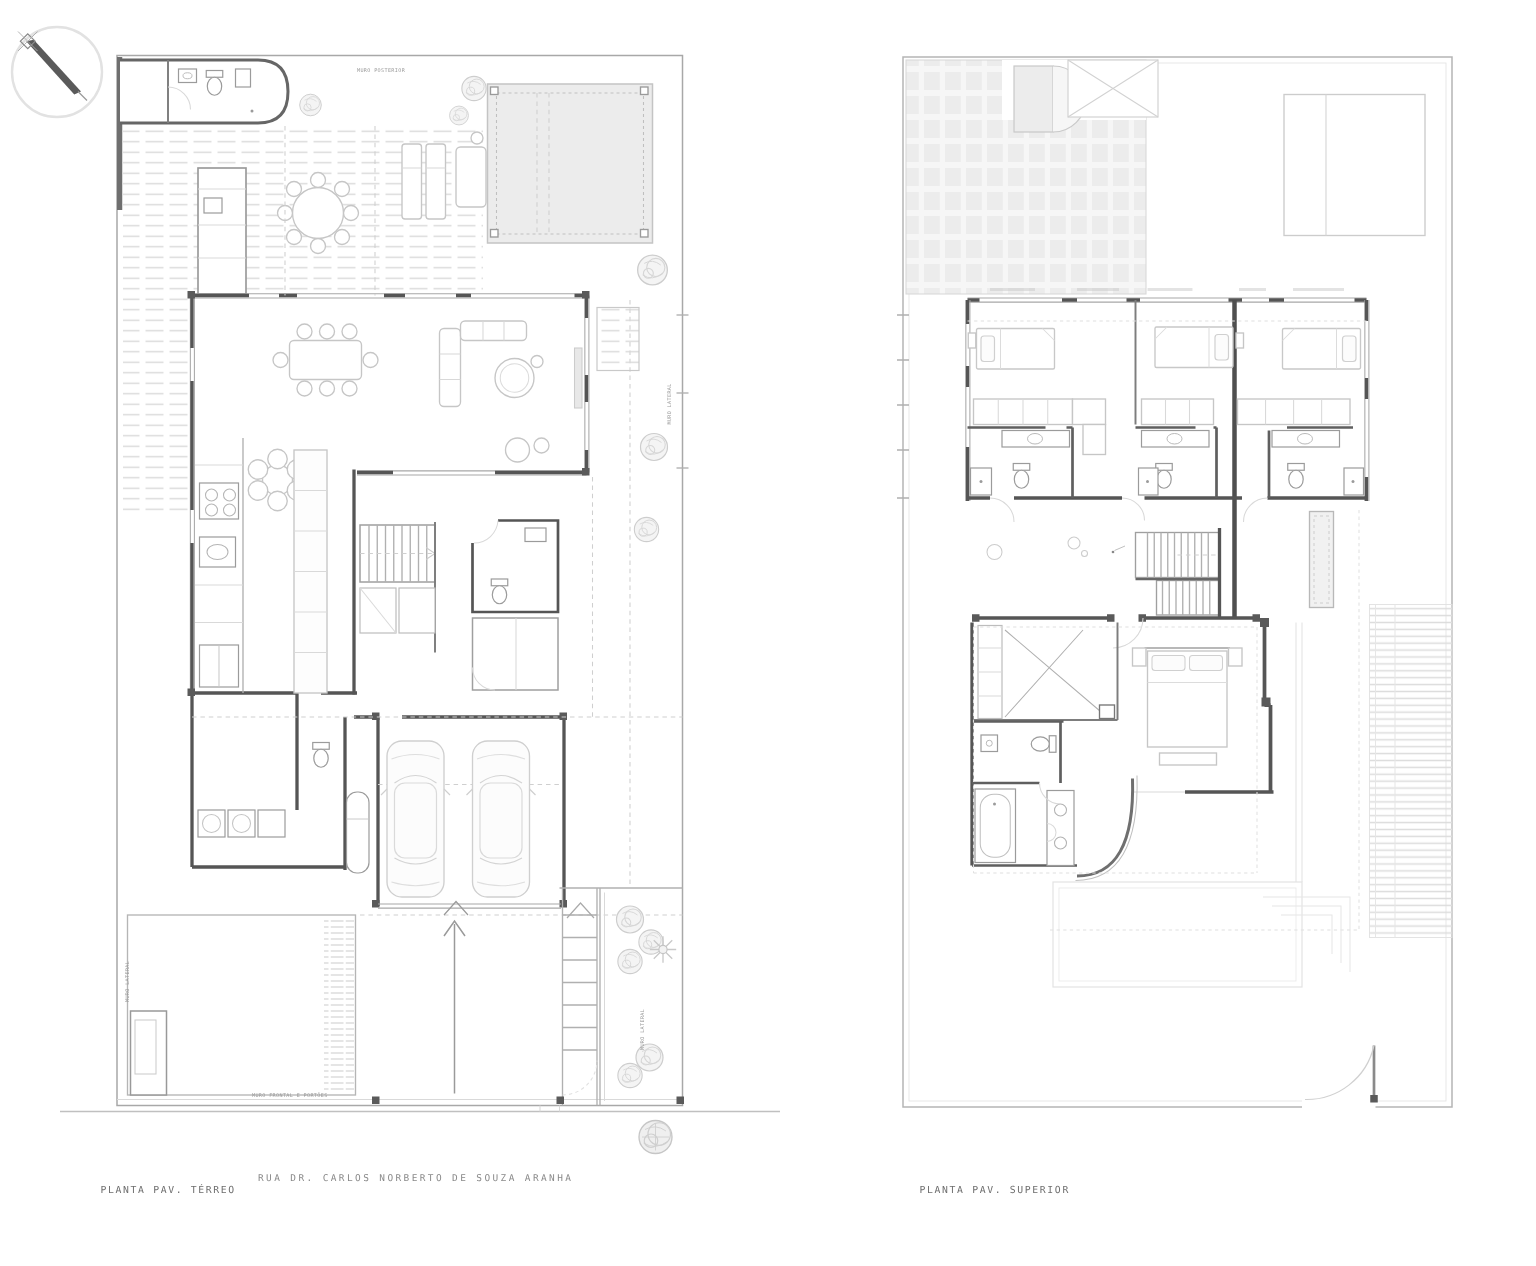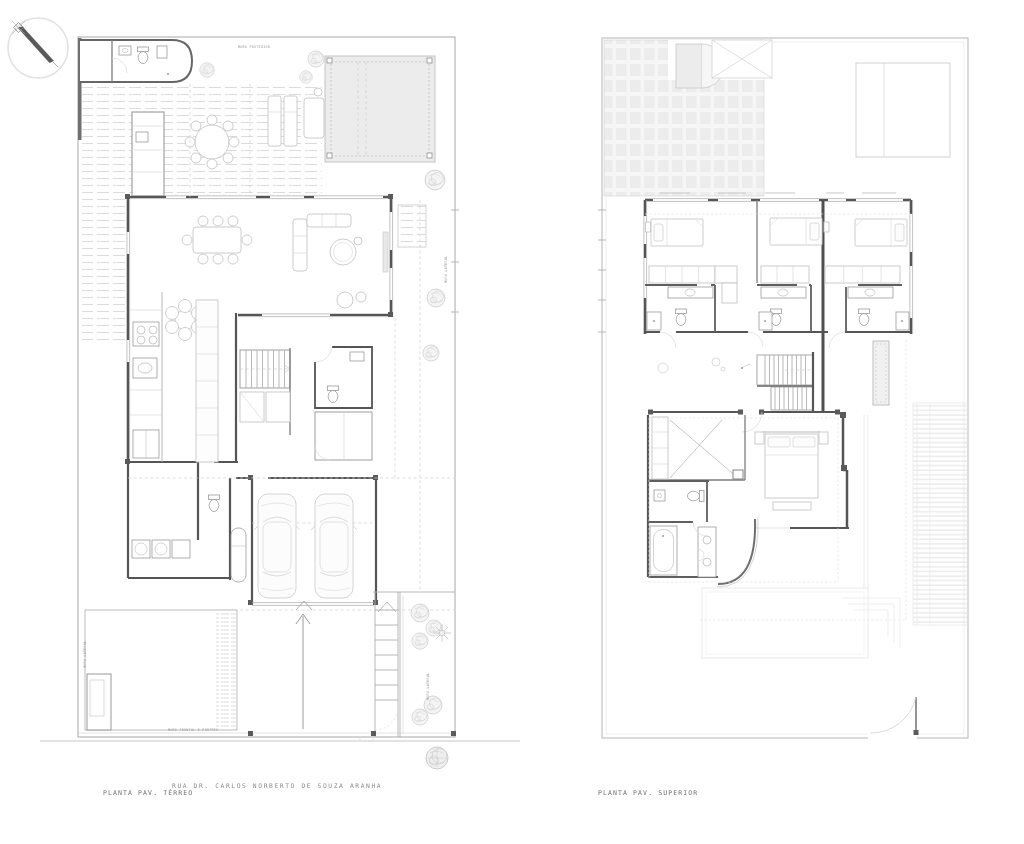--- a/index.html
+++ b/index.html
@@ -525,17 +525,17 @@
 
     <g>
       <rect x="868" y="731" width="49" height="9" fill="#fff"></rect>
       <line x1="916" y1="733" x2="916" y2="697" stroke="#8a8a8a" stroke-width="1.8"></line>
       <path d="M916,697 A46,46 0 0 1 870,733" stroke="#d0d0d0" stroke-width="0.8" fill="none"></path>
       <rect x="913.5" y="730" width="5" height="5" class="col"></rect>
     </g>
   </g>
 </svg>
 
-<div class="plan-label" style="left:67px;top:789px;margin-left:36px;">PLANTA PAV. TÉRREO</div>
+<div class="plan-label" style="left:67px;top:789px;">PLANTA PAV. TÉRREO</div>
 <div class="street-label" style="left:172px;top:782px;">RUA DR. CARLOS NORBERTO DE SOUZA ARANHA</div>
-<div class="plan-label" style="left:598px;top:789px;">PLANTA PAV. SUPERIOR</div>
+<div class="plan-label" style="left:613px;top:789px;">PLANTA PAV. SUPERIOR</div>
 
 </div>
 
 </body></html>

